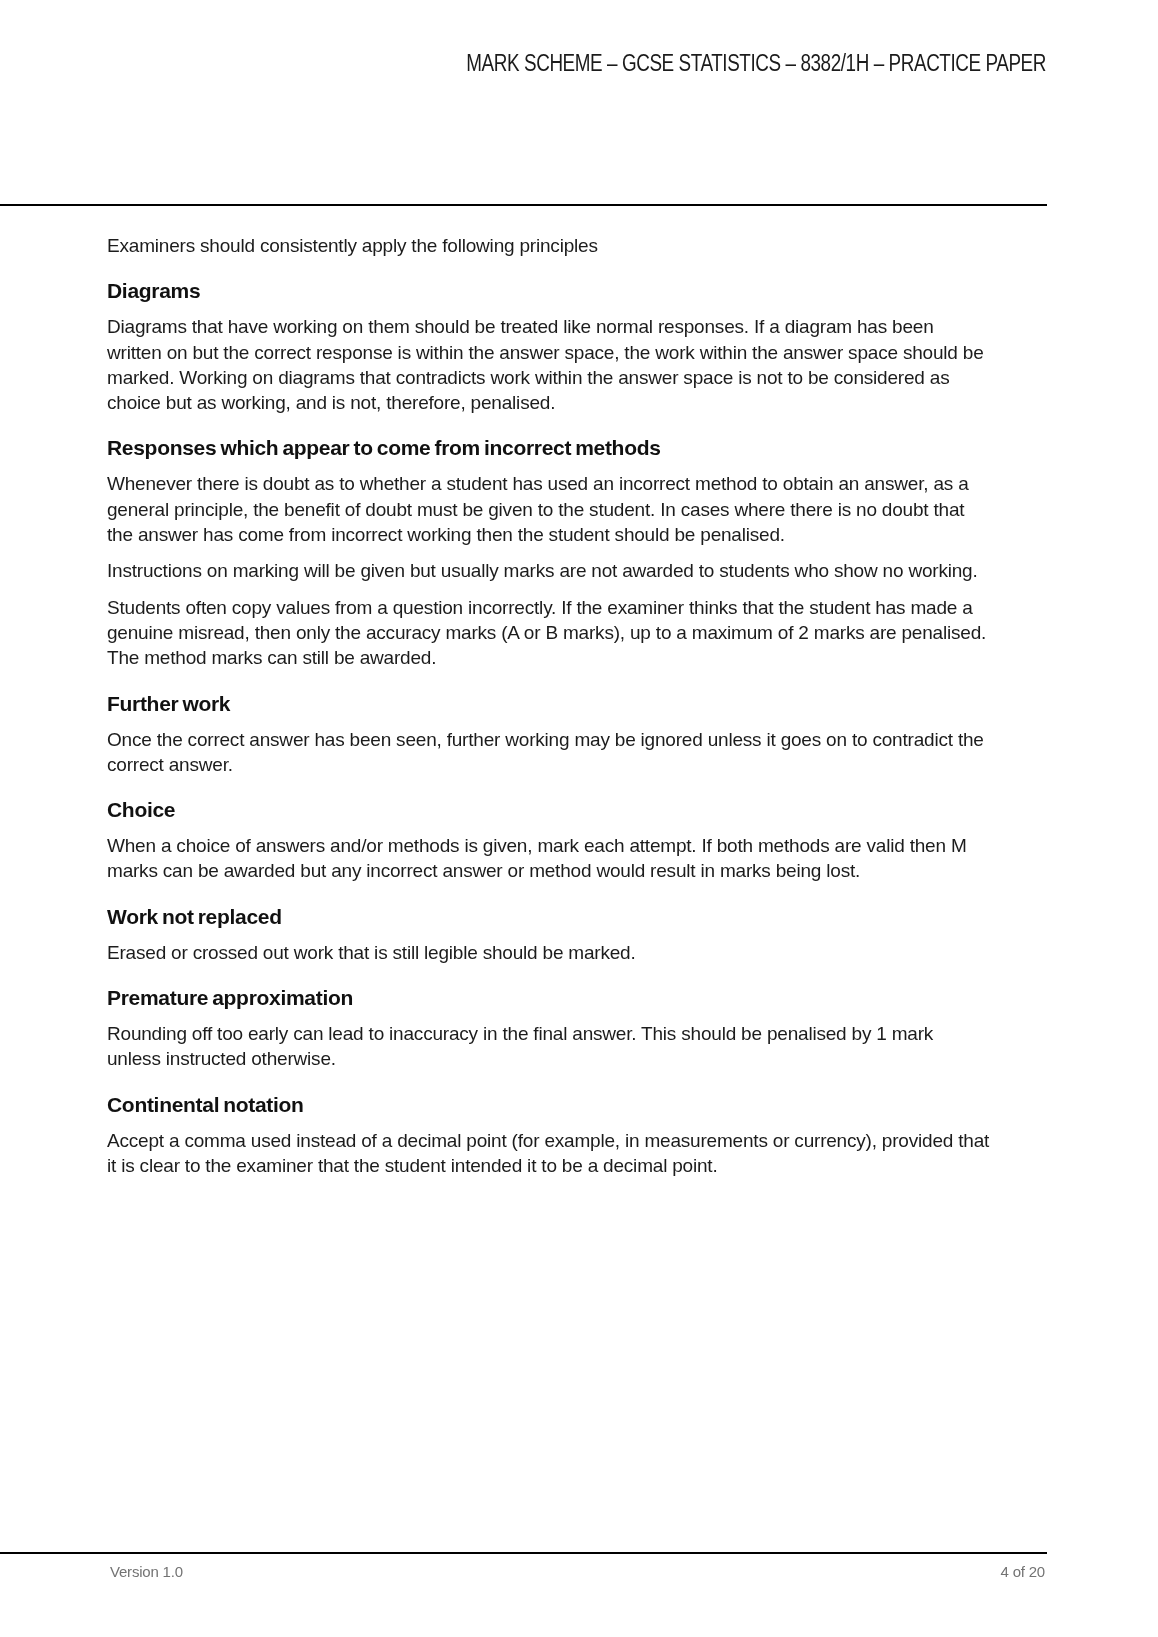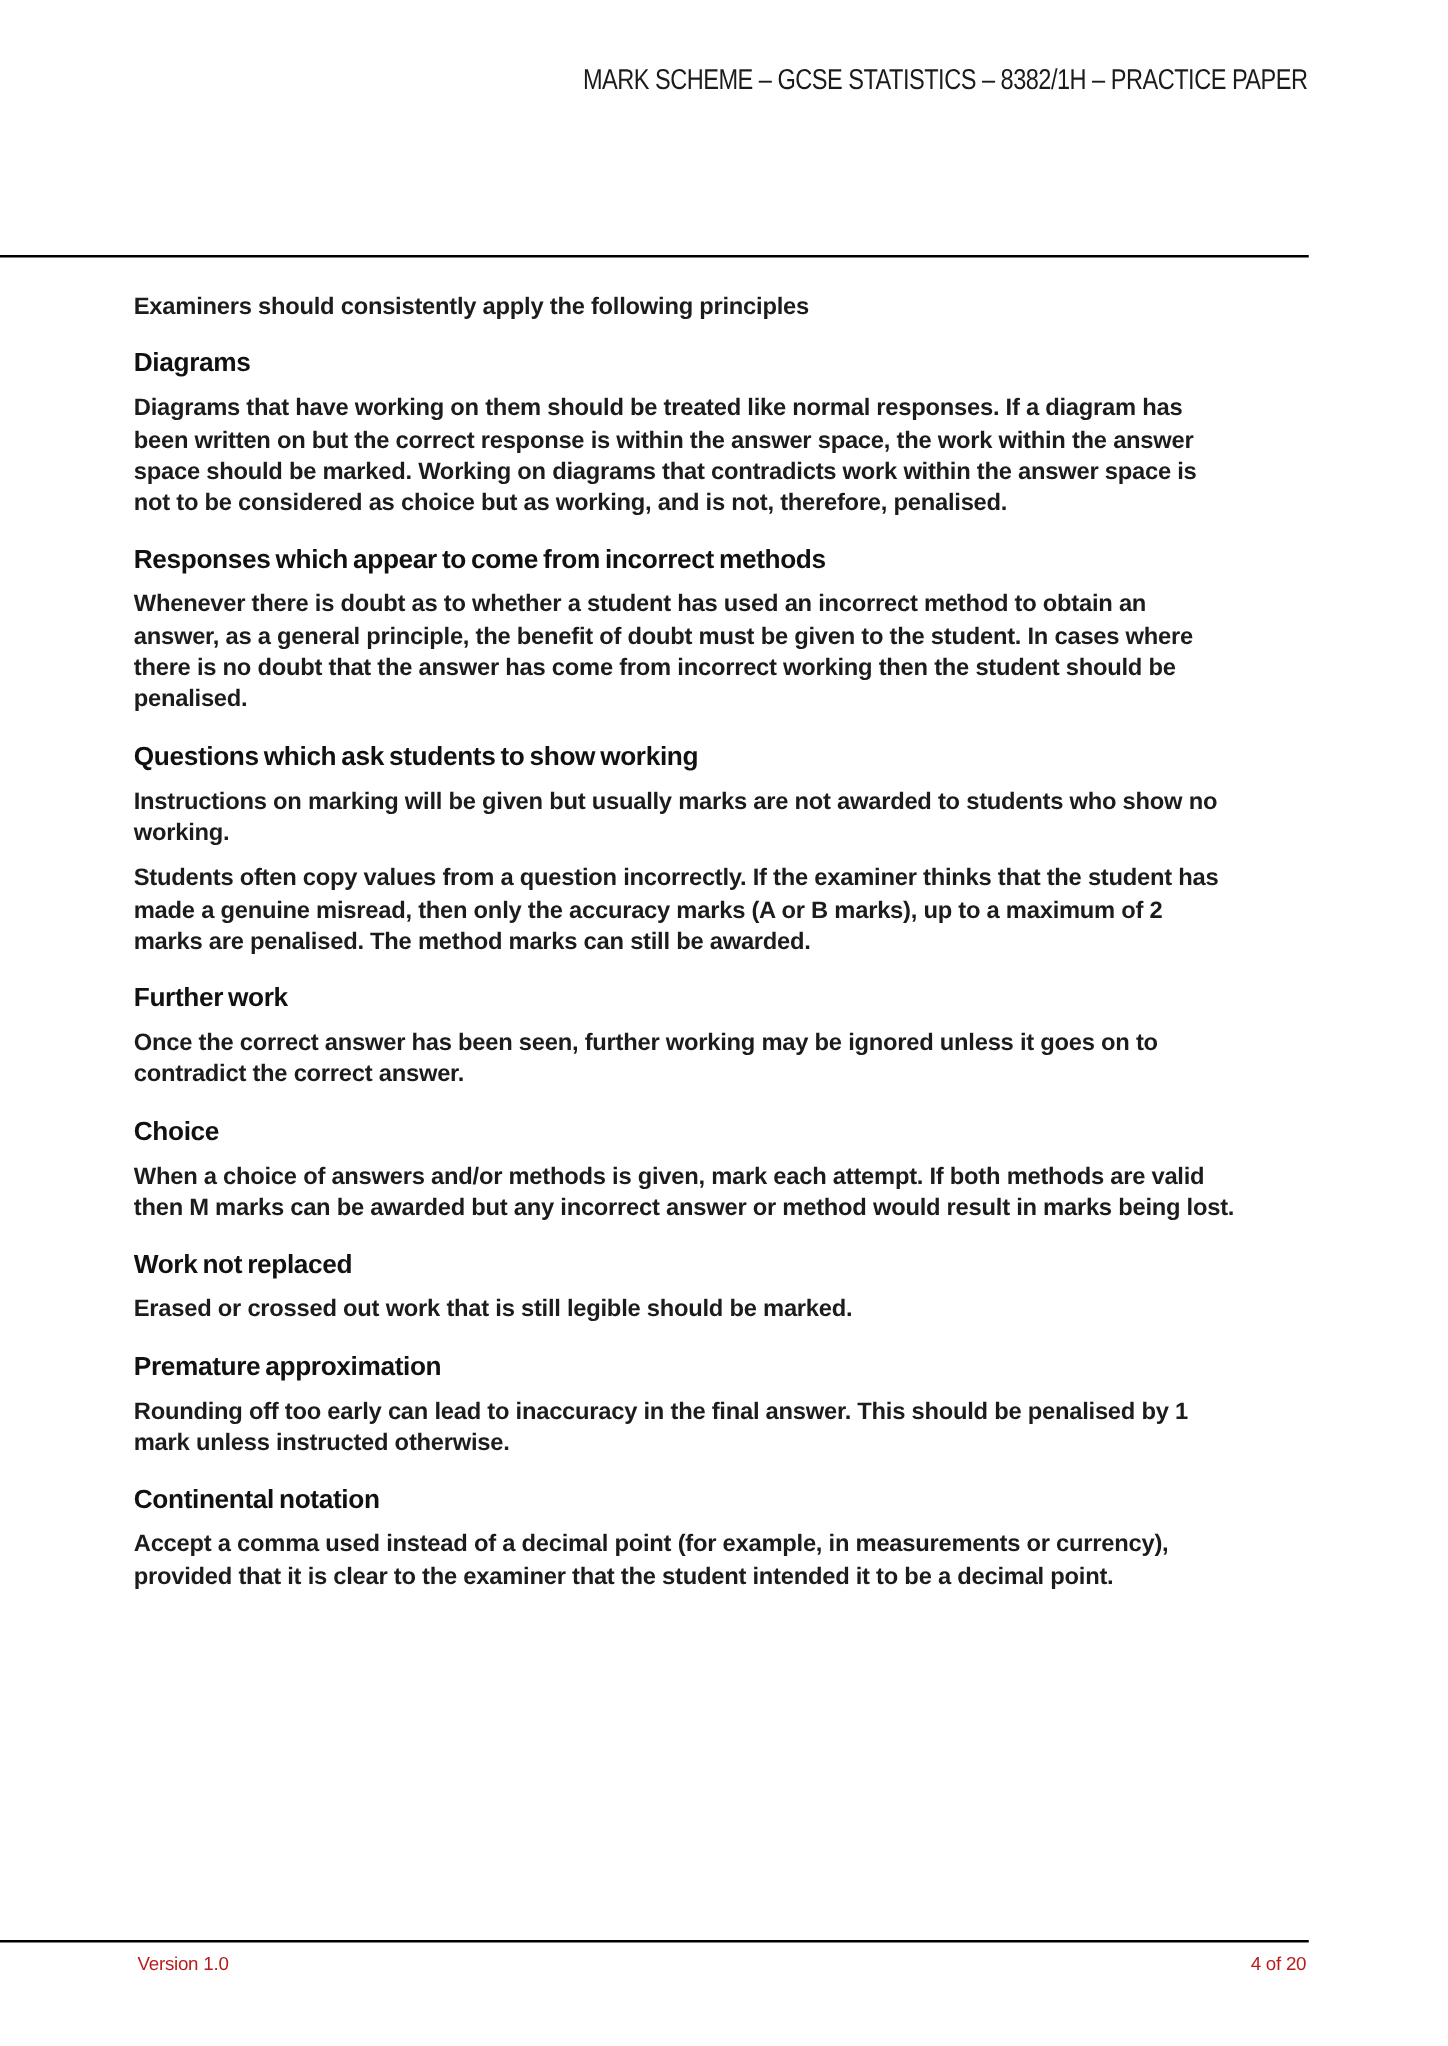--- a/index.html
+++ b/index.html
@@ -43,21 +43,20 @@
     position: absolute;
     left: 107px;
     top: 233px;
     width: 883px;
     font-size: 19px;
     line-height: 25.3px;
     letter-spacing: -0.2px;
   }
   .content p {
     margin: 0;
-    font-weight: bold;
   }
   .intro {
     margin: 0;
   }
   .sec h2 {
     font-size: 21px;
     line-height: 25px;
     margin: 20px 0 0 0;
     font-weight: bold;
     letter-spacing: -0.3px;
@@ -68,21 +67,21 @@
     margin: 11px 0 0 0;
   }
   .footer {
     position: absolute;
     top: 1563px;
     left: 0;
     width: 1045px;
     height: 24px;
     font-size: 15px;
     letter-spacing: -0.2px;
-    color: #b91c1c;
+    color: #737373;
   }
   .version { position: absolute; left: 110px; top: 0; }
   .pagenum { position: absolute; right: 0; top: 0; text-align: center; }
 </style>
 </head>
 <body>
 
 <div class="page">
 
   <div class="header">
@@ -98,21 +97,20 @@
       <h2>Diagrams</h2>
       <p>Diagrams that have working on them should be treated like normal responses. If a diagram has been written on but the correct response is within the answer space, the work within the answer space should be marked. Working on diagrams that contradicts work within the answer space is not to be considered as choice but as working, and is not, therefore, penalised.</p>
     </section>
 
     <section class="sec">
       <h2>Responses which appear to come from incorrect methods</h2>
       <p>Whenever there is doubt as to whether a student has used an incorrect method to obtain an answer, as a general principle, the benefit of doubt must be given to the student. In cases where there is no doubt that the answer has come from incorrect working then the student should be penalised.</p>
     </section>
 
     <section class="sec">
-      <h2>Questions which ask students to show working</h2>
       <p>Instructions on marking will be given but usually marks are not awarded to students who show no working.</p>
     </section>
 
     <section class="sec">
       <p>Students often copy values from a question incorrectly. If the examiner thinks that the student has made a genuine misread, then only the accuracy marks (A or B marks), up to a maximum of 2 marks are penalised. The method marks can still be awarded.</p>
     </section>
 
     <section class="sec">
       <h2>Further work</h2>
       <p>Once the correct answer has been seen, further working may be ignored unless it goes on to contradict the correct answer.</p>

